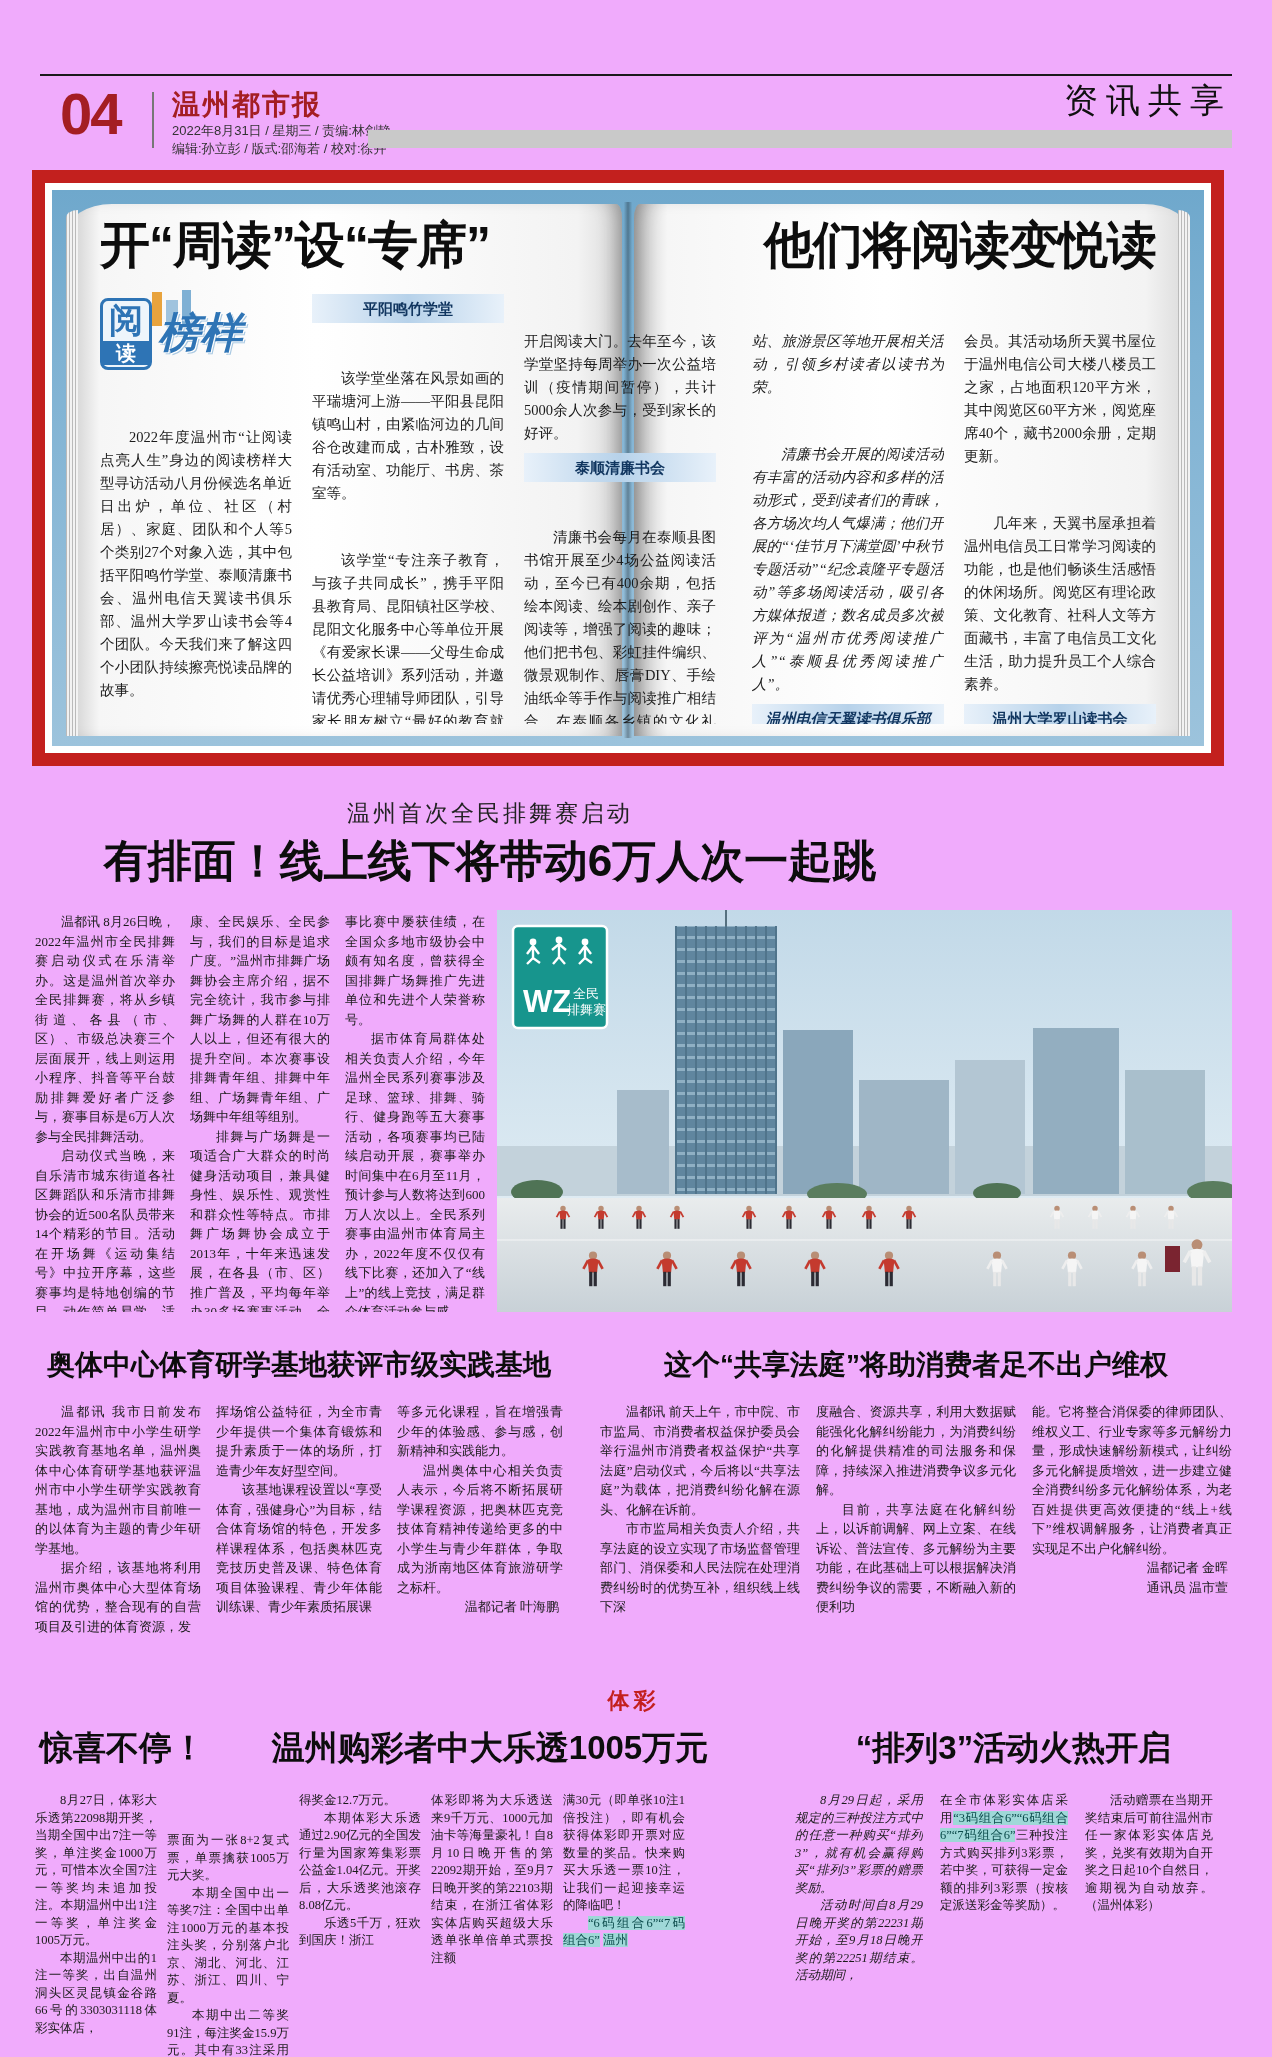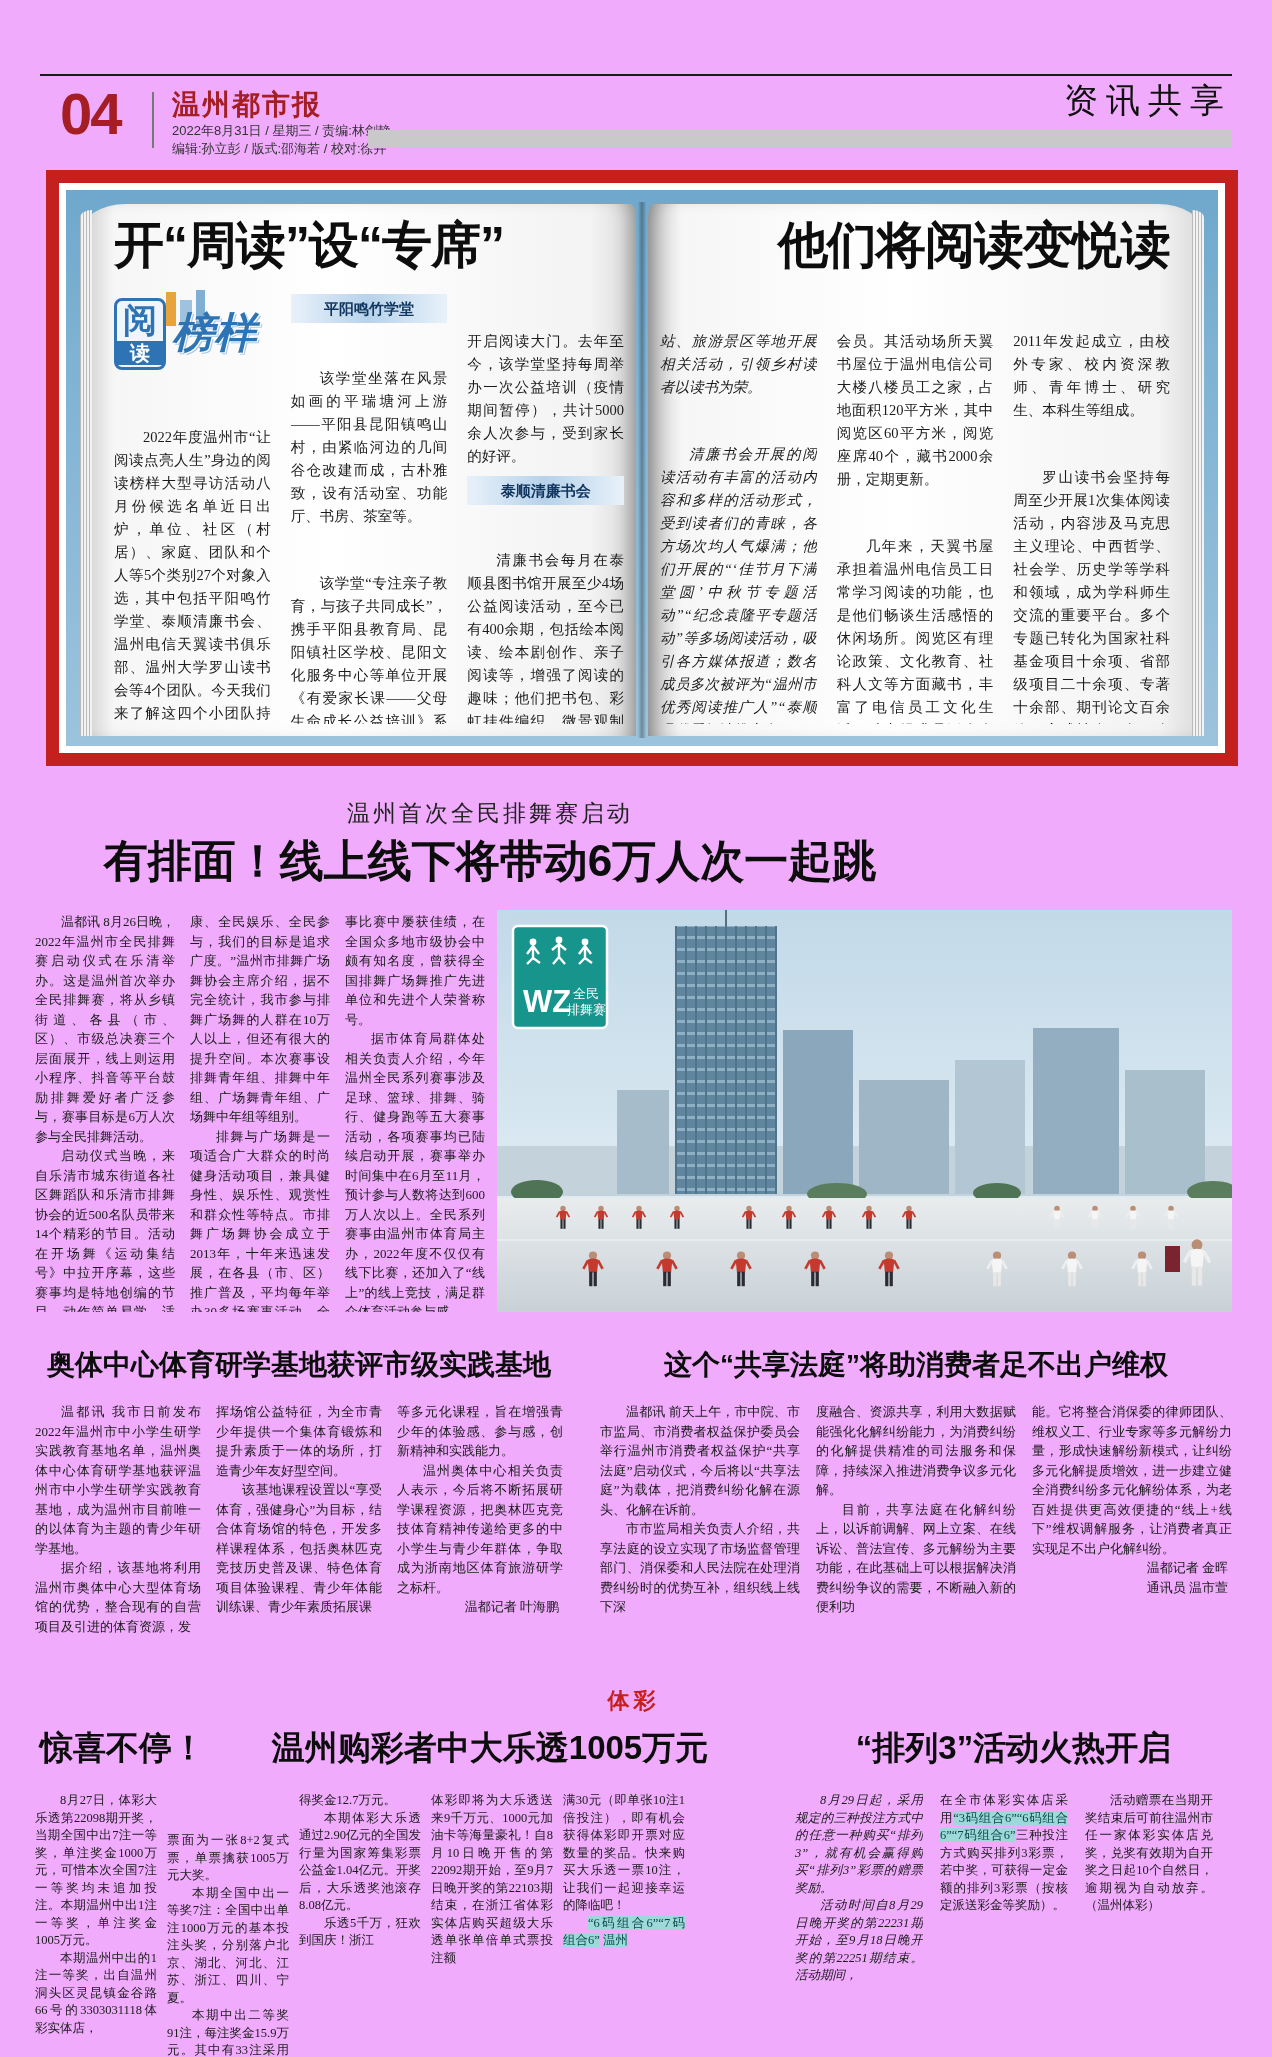--- a/index.html
+++ b/index.html
@@ -13,21 +13,21 @@
   .top-rule { position:absolute; left:40px; right:40px; top:74px; height:2px; background:#1a1a1a; }
   .page-num { position:absolute; left:60px; top:80px; font-size:58px; font-weight:bold; color:#a41e23; letter-spacing:-2px; }
   .mast-divider { position:absolute; left:152px; top:92px; width:2px; height:56px; background:#777; }
   .paper-name { position:absolute; left:172px; top:86px; font-size:28px; font-weight:bold; color:#a41e23; letter-spacing:2px; }
   .date-line { position:absolute; left:172px; top:122px; font-size:13px; color:#333; }
   .staff-line { position:absolute; left:172px; top:140px; font-size:13px; color:#333; }
   .gray-bar { position:absolute; left:368px; top:130px; right:40px; height:18px; background:#c9c9c9; }
   .section-label { position:absolute; right:40px; top:78px; font-size:34px; color:#111; letter-spacing:8px; }
   
   .red-box {
-    position:absolute; left:46px; top:170px; width:1192px; height:596px;
+    position:absolute; left:32px; top:170px; width:1192px; height:596px;
     border:13px solid #c3201e; background:#fff; padding:7px;
   }
   .book { position:relative; width:100%; height:100%; background:linear-gradient(180deg,#6fa8cc 0%,#7fb2d3 30%,#9cc3dc 100%); overflow:hidden; }
   .book-page { position:absolute; top:14px; bottom:10px; background:linear-gradient(90deg,#c9c9c9 0,#f6f6f6 6%,#ffffff 45%,#f3f3f3 92%,#d9d9d9 100%); }
   .book-page.left { left:14px; width:calc(50% - 20px); border-radius:46px 6px 0 0 / 30px 14px 0 0; box-shadow:inset -16px 0 20px -12px rgba(0,0,0,.38); }
   .book-page.right { right:14px; width:calc(50% - 20px); border-radius:6px 46px 0 0 / 14px 30px 0 0; box-shadow:inset 16px 0 20px -12px rgba(0,0,0,.38); }
   .book-page.left::before, .book-page.right::before {
     content:""; position:absolute; top:6px; bottom:0; width:12px;
     background:repeating-linear-gradient(90deg,#b9b9b9 0 1px,#f2f2f2 1px 3px);
   }
@@ -143,25 +143,20 @@
           <p class="noindent">站、旅游景区等地开展相关活动，引领乡村读者以读书为荣。</p>
           <p>清廉书会开展的阅读活动有丰富的活动内容和多样的活动形式，受到读者们的青睐，各方场次均人气爆满；他们开展的“‘佳节月下满堂圆’中秋节专题活动”“纪念袁隆平专题活动”等多场阅读活动，吸引各方媒体报道；数名成员多次被评为“温州市优秀阅读推广人”“泰顺县优秀阅读推广人”。</p>
           <span class="subhead">温州电信天翼读书俱乐部</span>
           <p>天翼读书俱乐部成立于2012年，拥有35名</p>
         </div>
         <div class="bcol">
           <p class="noindent">会员。其活动场所天翼书屋位于温州电信公司大楼八楼员工之家，占地面积120平方米，其中阅览区60平方米，阅览座席40个，藏书2000余册，定期更新。</p>
           <p>几年来，天翼书屋承担着温州电信员工日常学习阅读的功能，也是他们畅谈生活感悟的休闲场所。阅览区有理论政策、文化教育、社科人文等方面藏书，丰富了电信员工文化生活，助力提升员工个人综合素养。</p>
           <span class="subhead">温州大学罗山读书会</span>
           <p>罗山读书会由温州大学马克思主义学院于</p>
-        </div>
-        <div class="bcol">
-          <p class="noindent">2011年发起成立，由校外专家、校内资深教师、青年博士、研究生、本科生等组成。</p>
-          <p>罗山读书会坚持每周至少开展1次集体阅读活动，内容涉及马克思主义理论、中西哲学、社会学、历史学等学科和领域，成为学科师生交流的重要平台。多个专题已转化为国家社科基金项目十余项、省部级项目二十余项、专著十余部、期刊论文百余篇，完成社会服务百余项，策划组织红色宣讲集体，成为影响日渐扩大的悦读品牌。</p>
-          <p class="byline">温都记者 叶锋</p>
         </div>
       </div>
     </div>
   </div>
 
   <div class="dance-kicker">温州首次全民排舞赛启动</div>
   <div class="dance-headline">有排面！线上线下将带动6万人次一起跳</div>
   <div class="dance-cols">
     <div class="dcol">
       <p>温都讯 8月26日晚，2022年温州市全民排舞赛启动仪式在乐清举办。这是温州首次举办全民排舞赛，将从乡镇街道、各县（市、区）、市级总决赛三个层面展开，线上则运用小程序、抖音等平台鼓励排舞爱好者广泛参与，赛事目标是6万人次参与全民排舞活动。</p>

